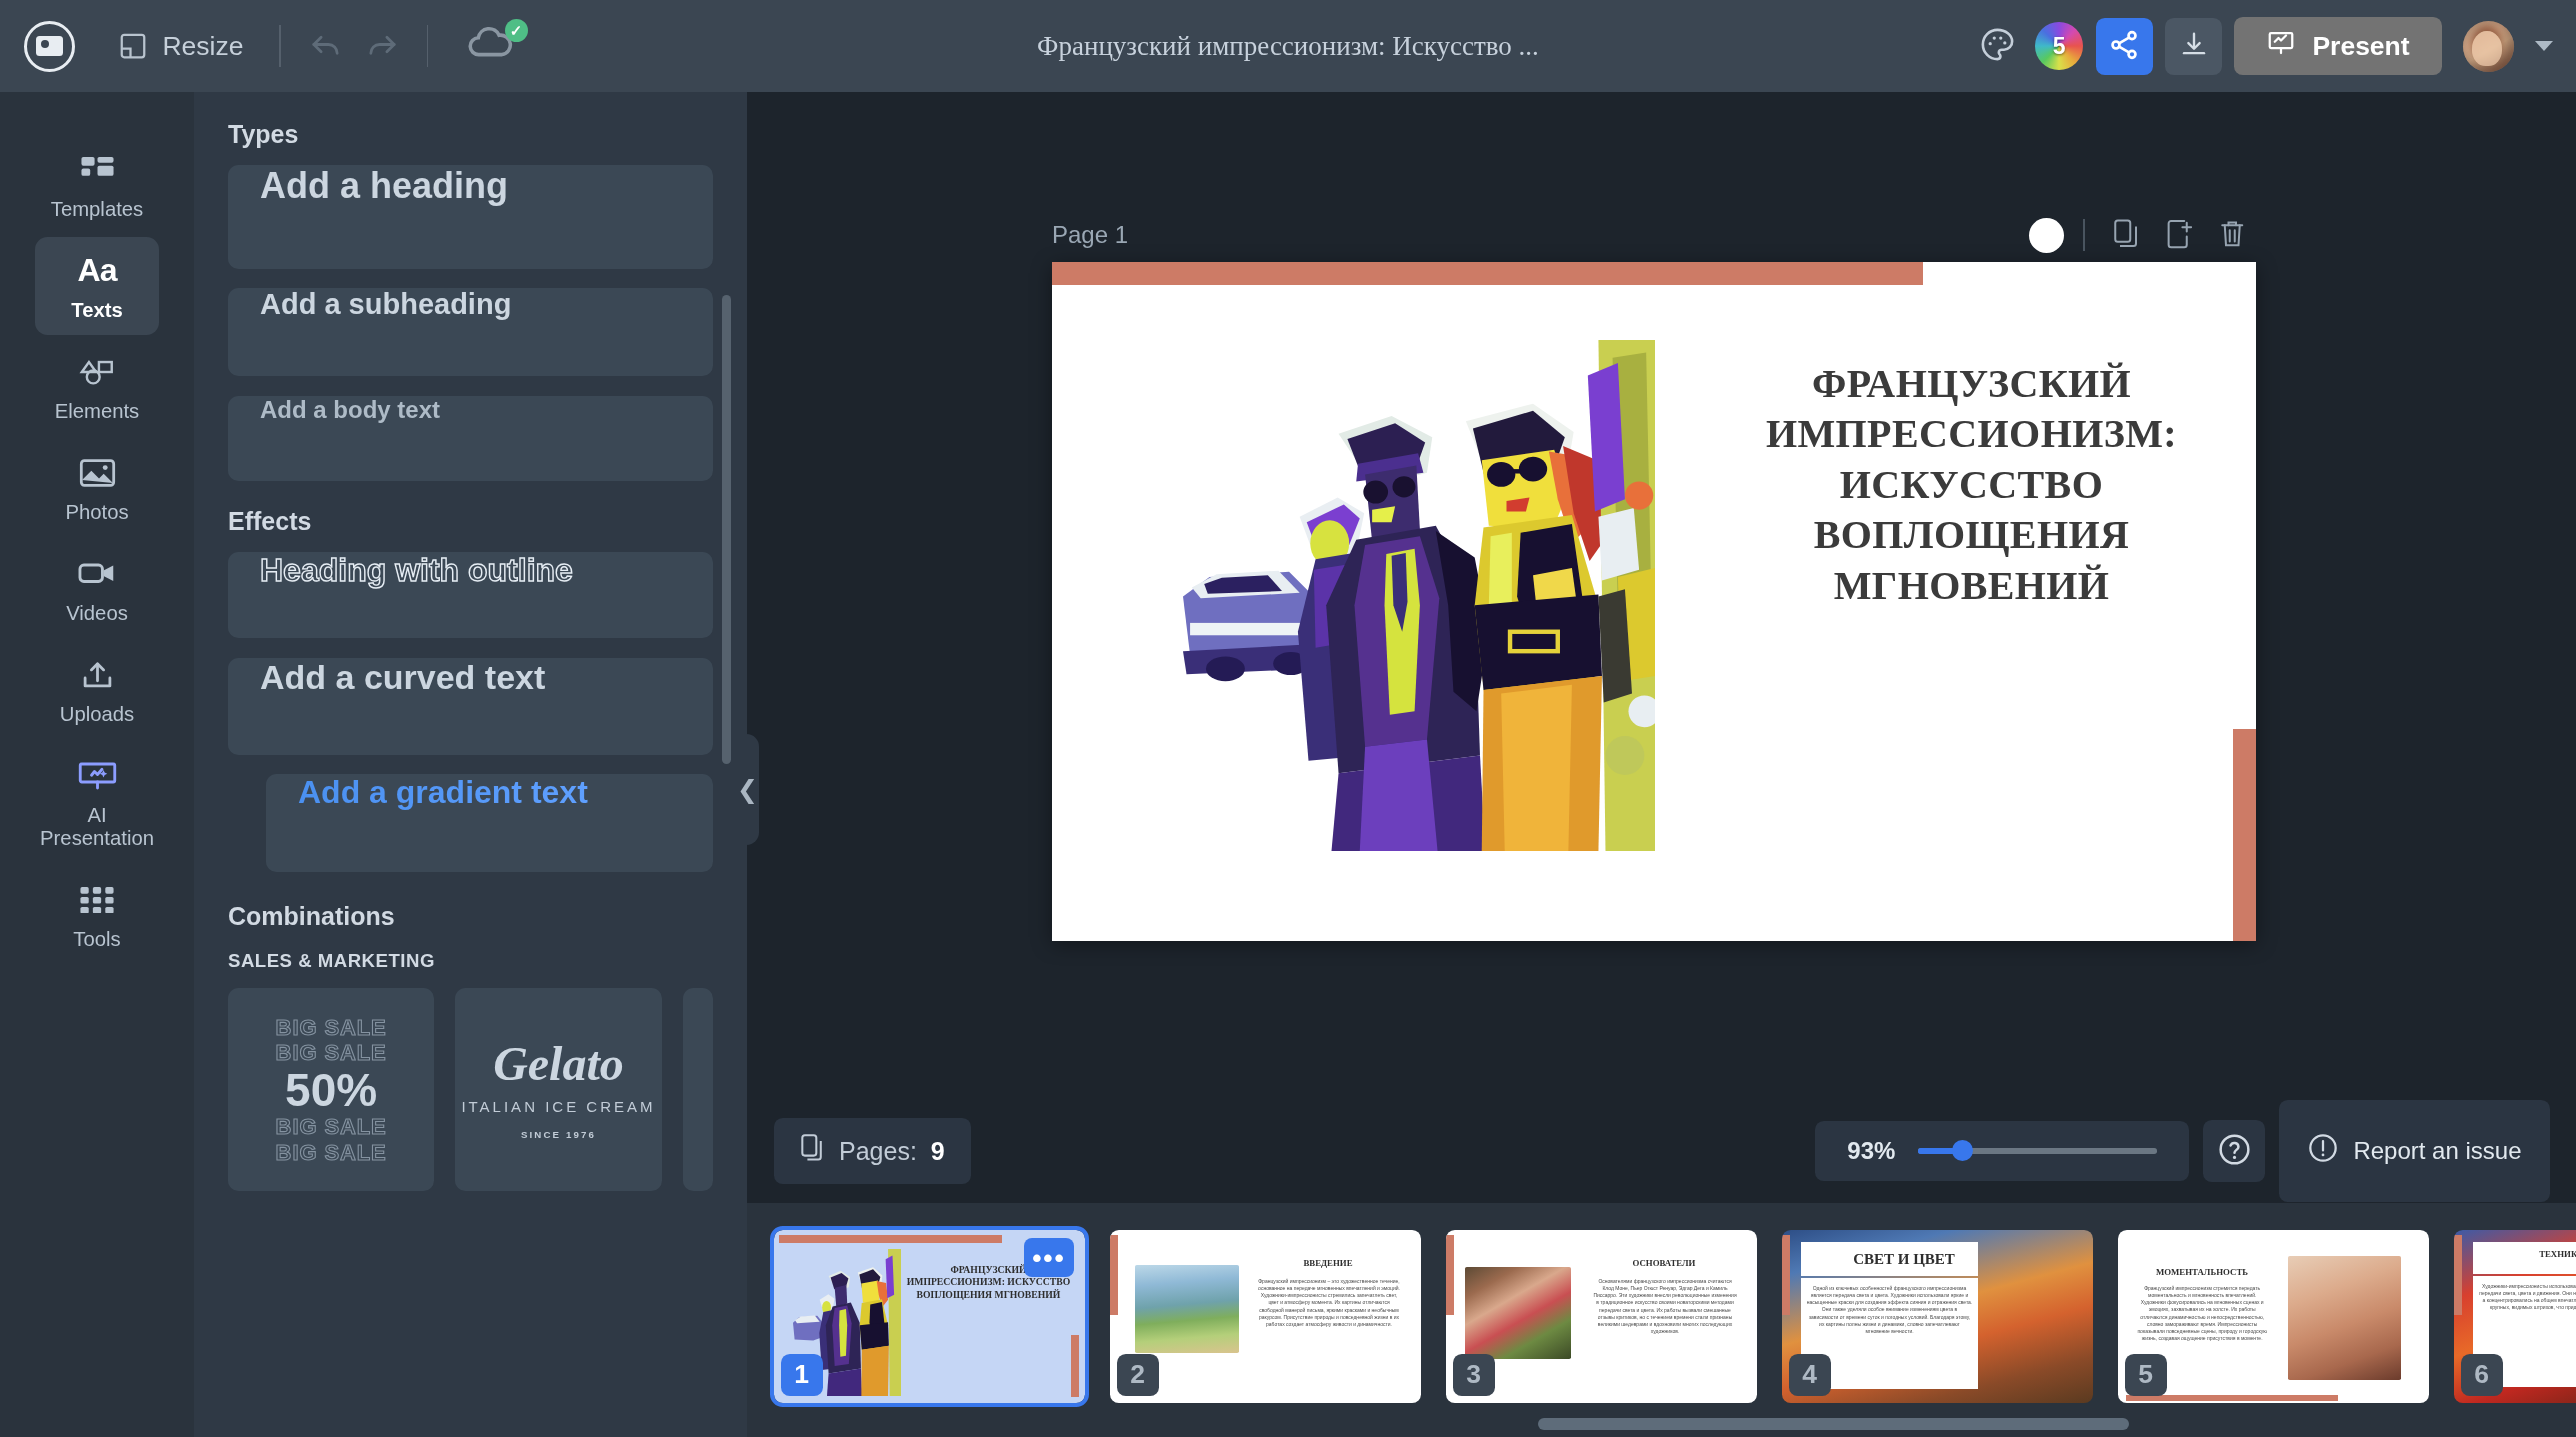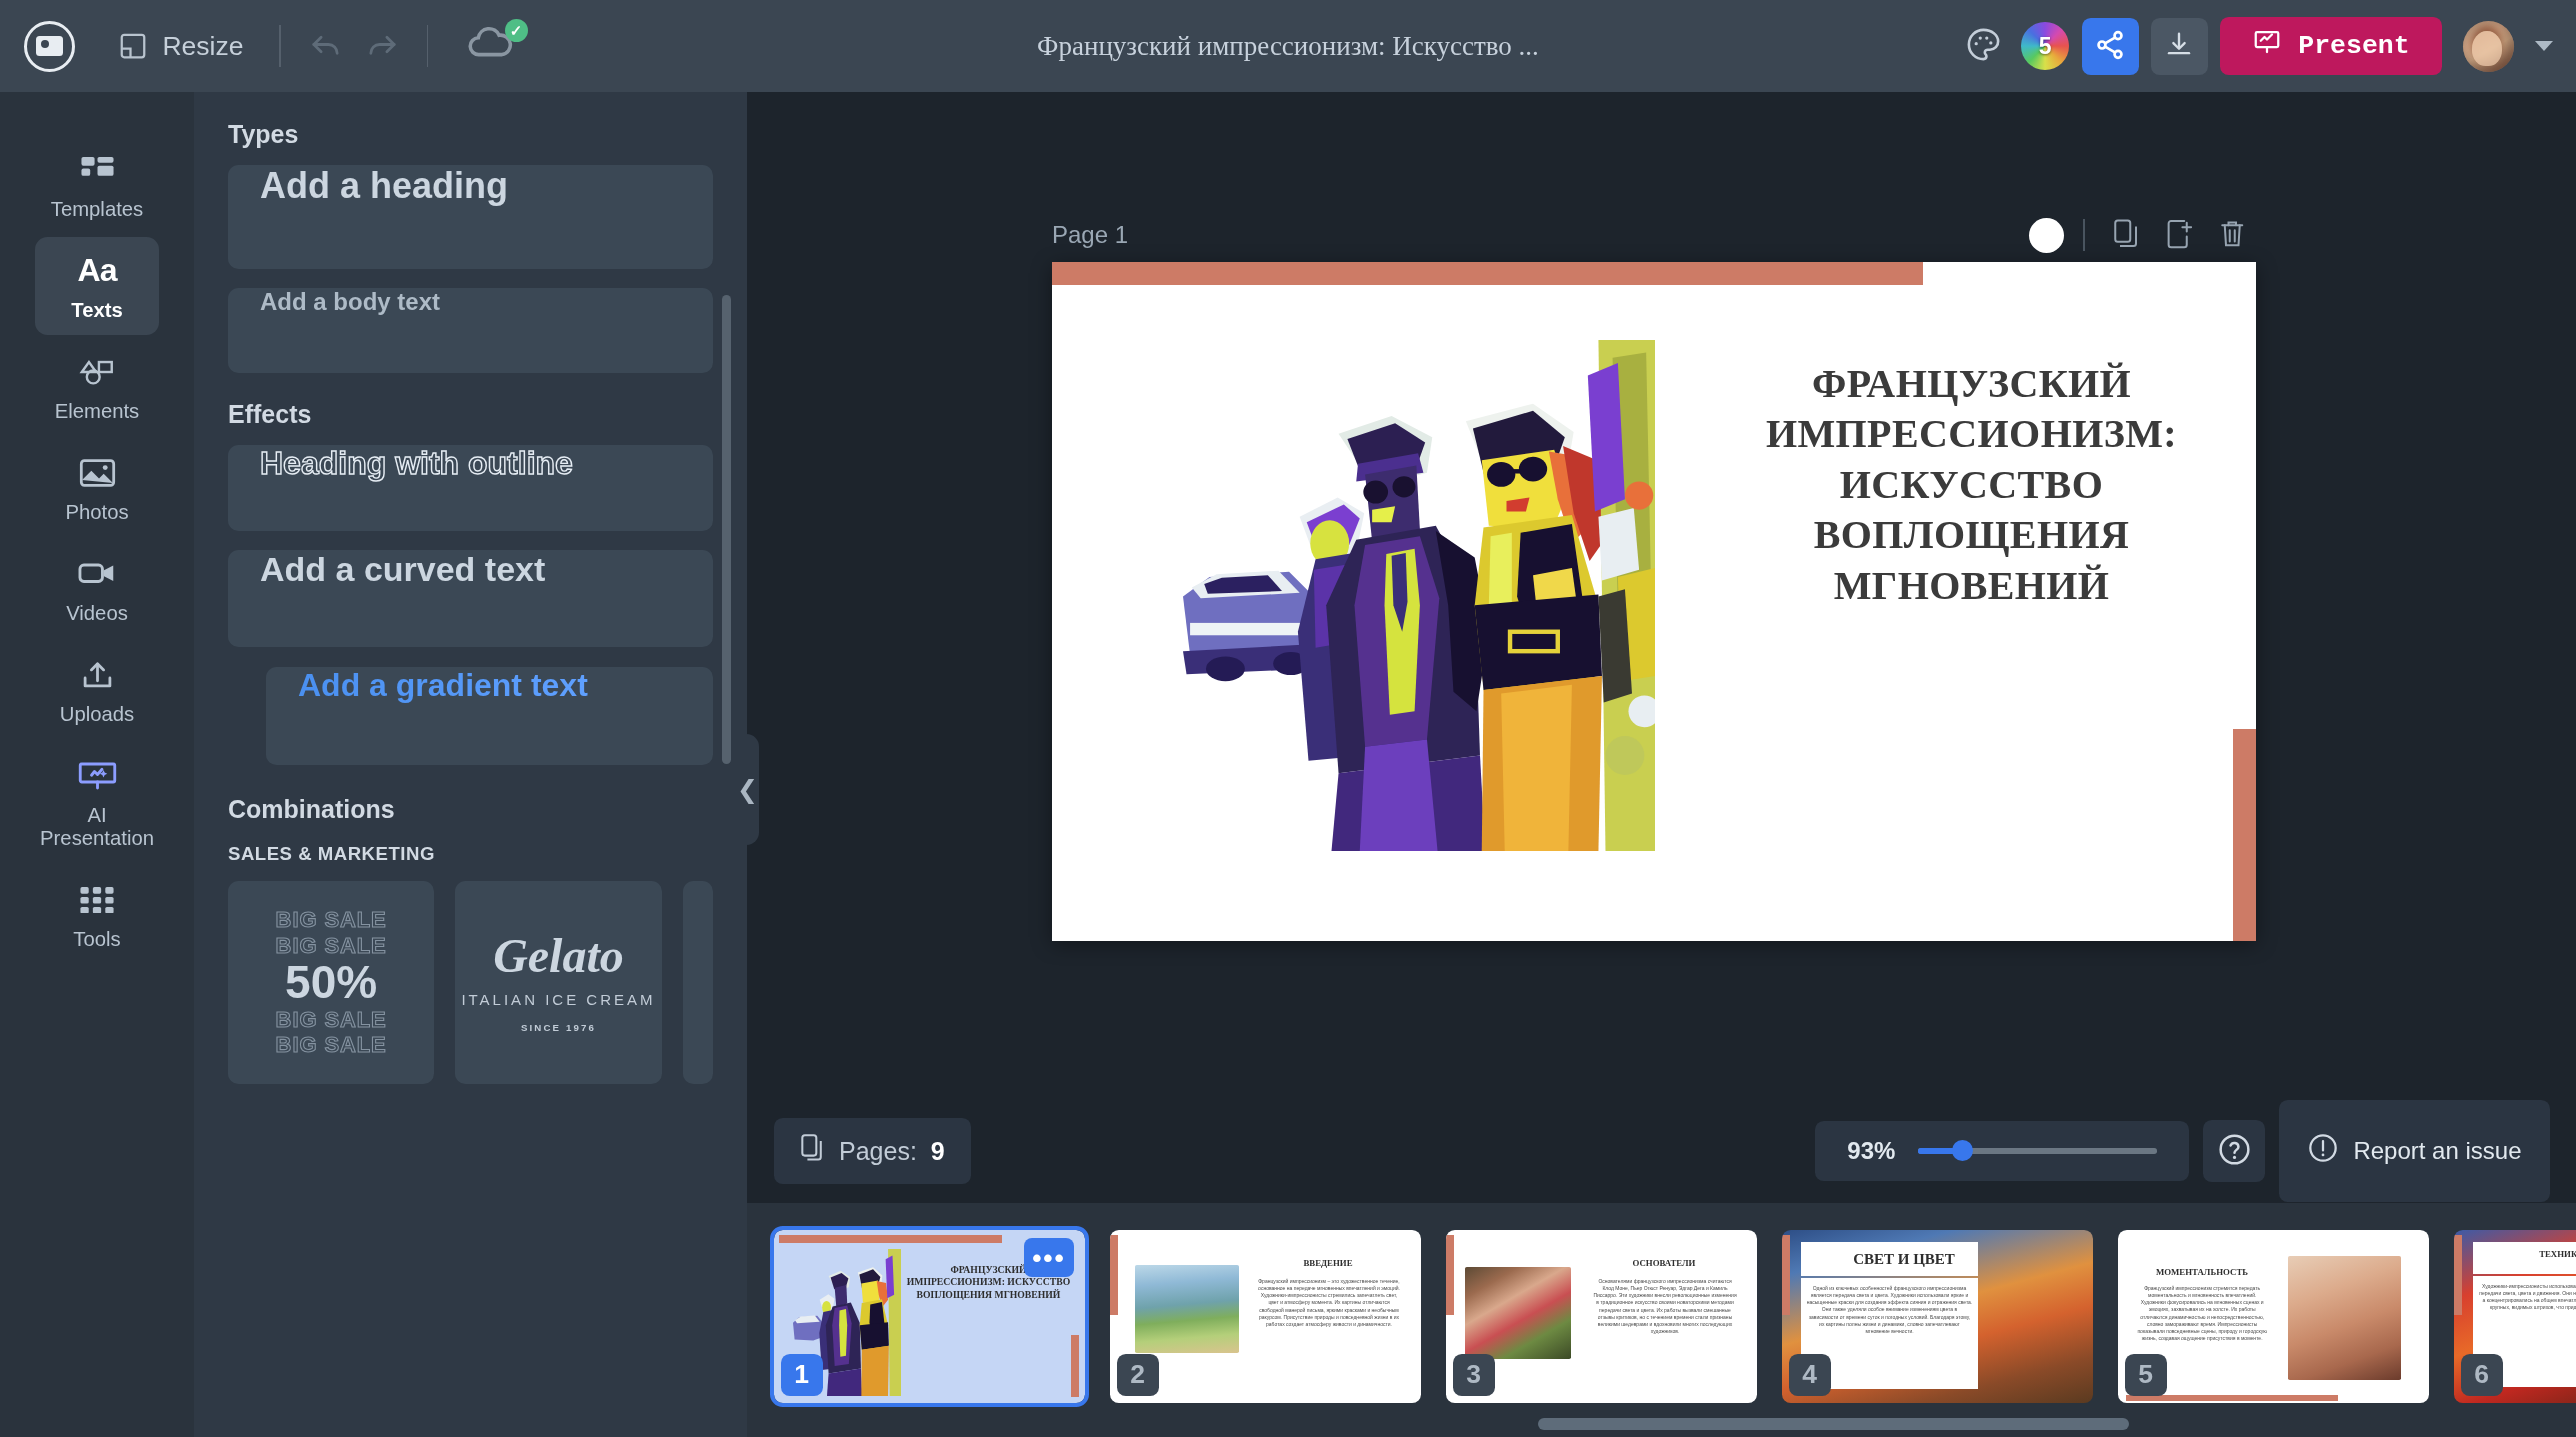--- a/index.html
+++ b/index.html
@@ -71,23 +71,23 @@
     color: #fff; font-size: 23px; font-weight: bold;
     text-shadow: 0 0.9px 2.7px rgba(0,0,0,.55);
   }
   .sq-btn {
     width: 57px; height: 57px; border-radius: 8.8px; cursor: pointer;
     display: flex; align-items: center; justify-content: center;
   }
   .share-btn { background: #3877ec; }
   .dl-btn { background: #4b5764; }
   .present-btn {
-    height: 58px; border-radius: 8.8px; background: #be185d; cursor: pointer;
+    height: 58px; border-radius: 8.8px; background: #737373; cursor: pointer;
     display: flex; align-items: center; gap: 16px; padding: 12px 32px;
-    color: #fff; font-size: 26.5px; font-weight: bold; font-family: Liberation Mono, monospace;
+    color: #fff; font-size: 26.5px; font-weight: bold;
   }
   .avatar {
     width: 51px; height: 51px; border-radius: 50%; cursor: pointer;
     background: linear-gradient(150deg,#7a5a46 0%, #c99a7a 35%, #d9b48f 55%, #8a5f4a 100%);
     box-shadow: inset -5.3px -7px 12.4px rgba(60,30,20,.5), inset 4.4px 5.3px 10.6px rgba(255,225,195,.35);
     margin-left: 8.8px; position: relative; overflow: hidden;
   }
   .avatar::after {
     content:""; position:absolute; left:8.8px; top:10.6px; width:30px; height:35px;
     border-radius:50% 50% 45% 45%; background: rgba(236,200,170,.75);
@@ -493,20 +493,23 @@
     <span>Tools</span>
   </div>
 </div>
 
 <div class="panel">
 
   <div class="sec-label">Types</div>
 
   <div class="txt-card card-heading">
     <span>Add a heading</span>
+  </div>
+  <div class="txt-card card-sub">
+    <span>Add a subheading</span>
   </div>
   <div class="txt-card card-body">
     <span>Add a body text</span>
   </div>
 
   <div class="sec-label" style="margin-top:26.5px;">Effects</div>
 
   <div class="txt-card card-outline">
     <span>Heading with outline</span>
   </div>

